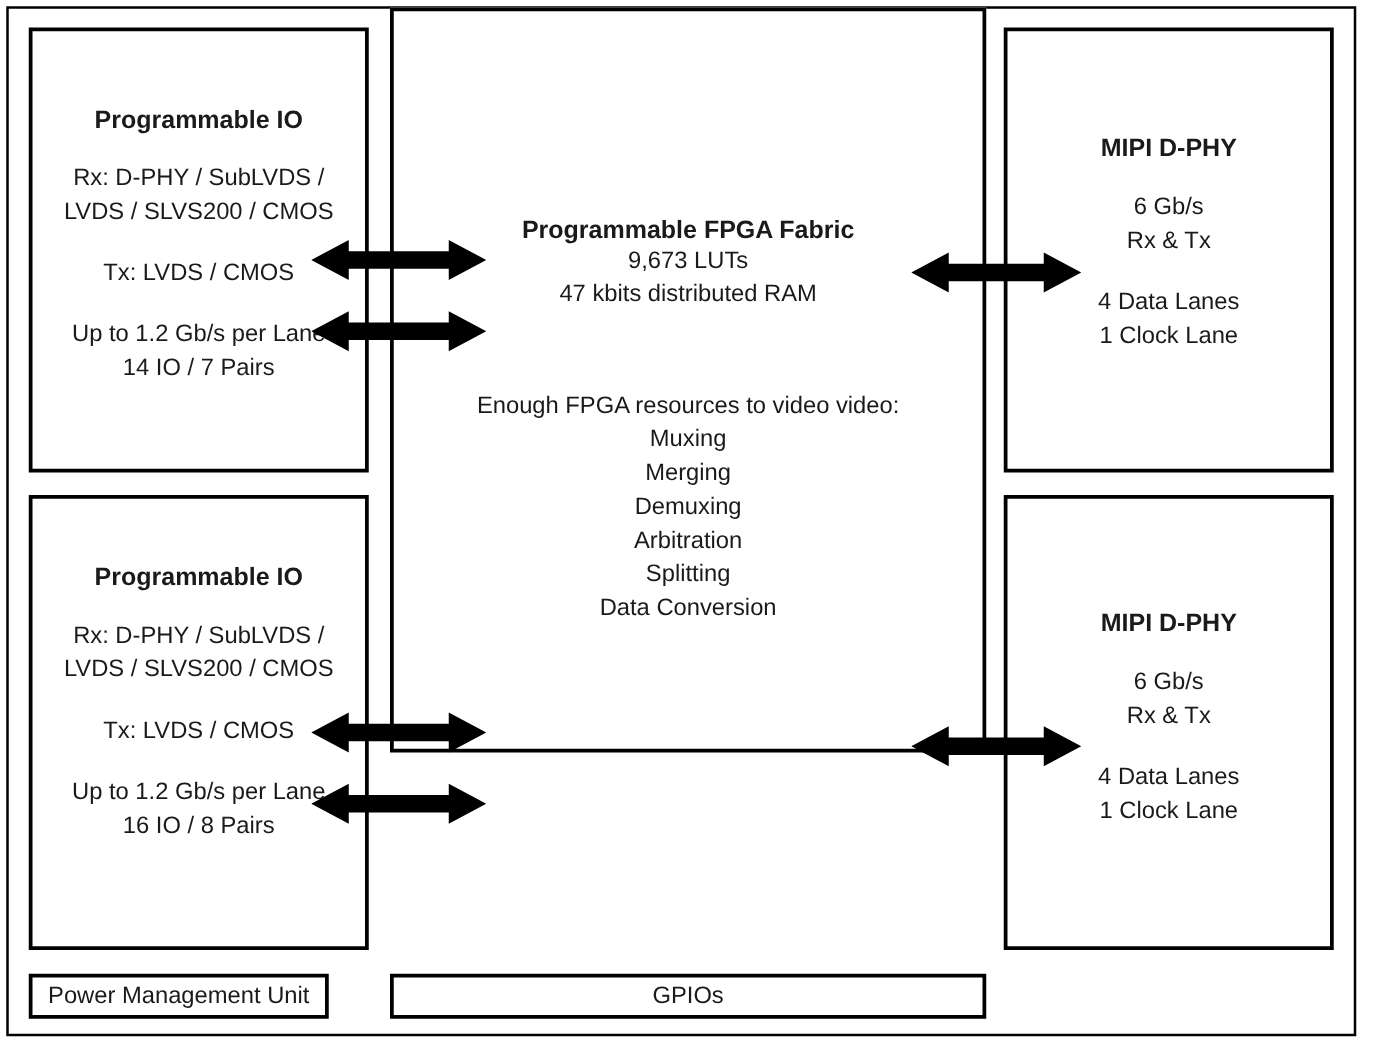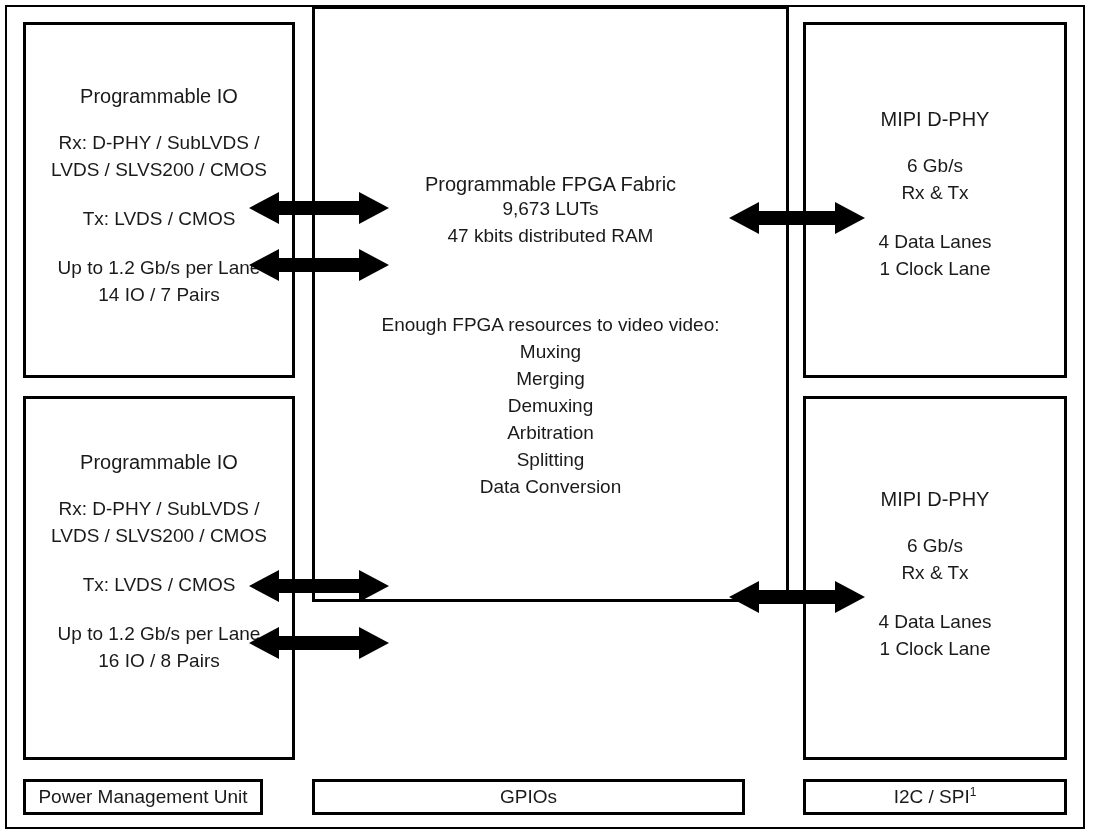--- a/index.html
+++ b/index.html
@@ -50,21 +50,21 @@
     box-sizing: border-box;
     background: #ffffff;
     display: flex;
     align-items: center;
     justify-content: center;
     z-index: 2;
   }
 
   
   .block-title {
-    font-weight: normal;
+    font-weight: bold;
     font-size: 20px;
     line-height: 22px;
     text-align: center;
     white-space: nowrap;
   }
   .block-line {
     font-size: 19px;
     line-height: 27px;
     text-align: right;
     white-space: nowrap;
@@ -89,21 +89,21 @@
 
   
   #fabric { left: 312px; top: 6px; width: 477px; height: 596px; }
 
   
   #mipi-top    { left: 803px; top: 22px;  width: 264px; height: 356px; }
   #mipi-bottom { left: 803px; top: 396px; width: 264px; height: 364px; }
 
   
   #footer-pmu   { left: 23px;  top: 779px; width: 240px; height: 36px; }
-  #footer-gpio  { left: 312px; top: 779px; width: 433px; height: 36px; }
+  #footer-gpio  { left: 312px; top: 779px; width: 477px; height: 36px; }
   #footer-i2c   { left: 803px; top: 779px; width: 264px; height: 36px; }
 
   
   .fabric-head { margin-top: 164px; }
   .fabric-list { margin-top: 62px; }
 
   
   .arrow {
     position: absolute;
     z-index: 5;
@@ -185,23 +185,20 @@
   </div>
 
   <div class="footer-box" id="footer-pmu">
     <span class="footer-label">Power Management Unit</span>
   </div>
 
   <div class="footer-box" id="footer-gpio">
     <span class="footer-label">GPIOs</span>
   </div>
 
-  <div class="footer-box" id="footer-i2c">
-    <span class="footer-label"><span>I2C / SPI</span><sup>1</sup></span>
-  </div>
 
   <div class="arrow" style="left:249px; top:190px; width:140px; height:36px;">
     <svg width="140" height="36" viewBox="0 0 140 36">
       <polygon fill="#000000" points="0,18 30,2 30,11 110,11 110,2 140,18 110,34 110,25 30,25 30,34"></polygon>
     </svg>
   </div>
 
   <div class="arrow" style="left:249px; top:247px; width:140px; height:36px;">
     <svg width="140" height="36" viewBox="0 0 140 36">
       <polygon fill="#000000" points="0,18 30,2 30,11 110,11 110,2 140,18 110,34 110,25 30,25 30,34"></polygon>

